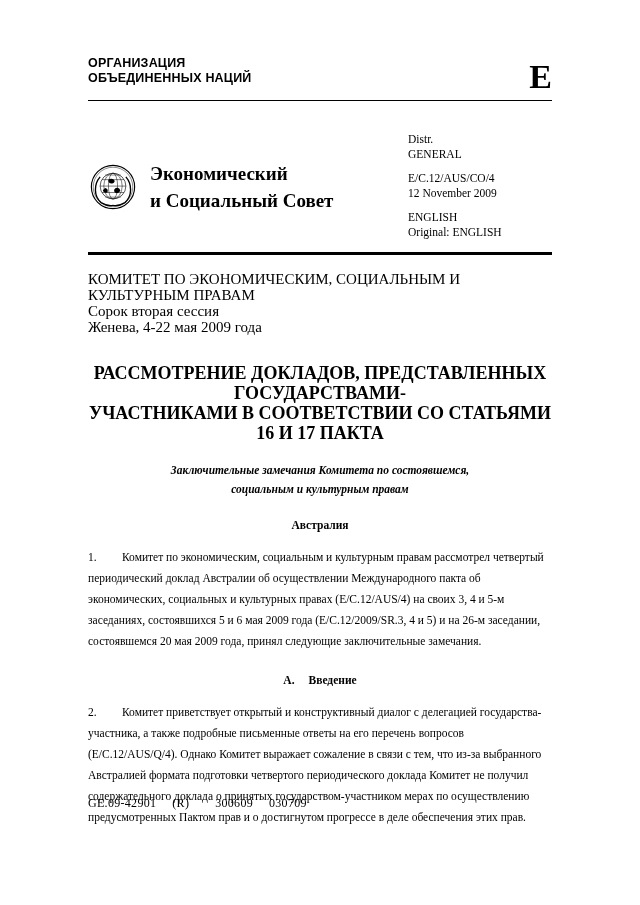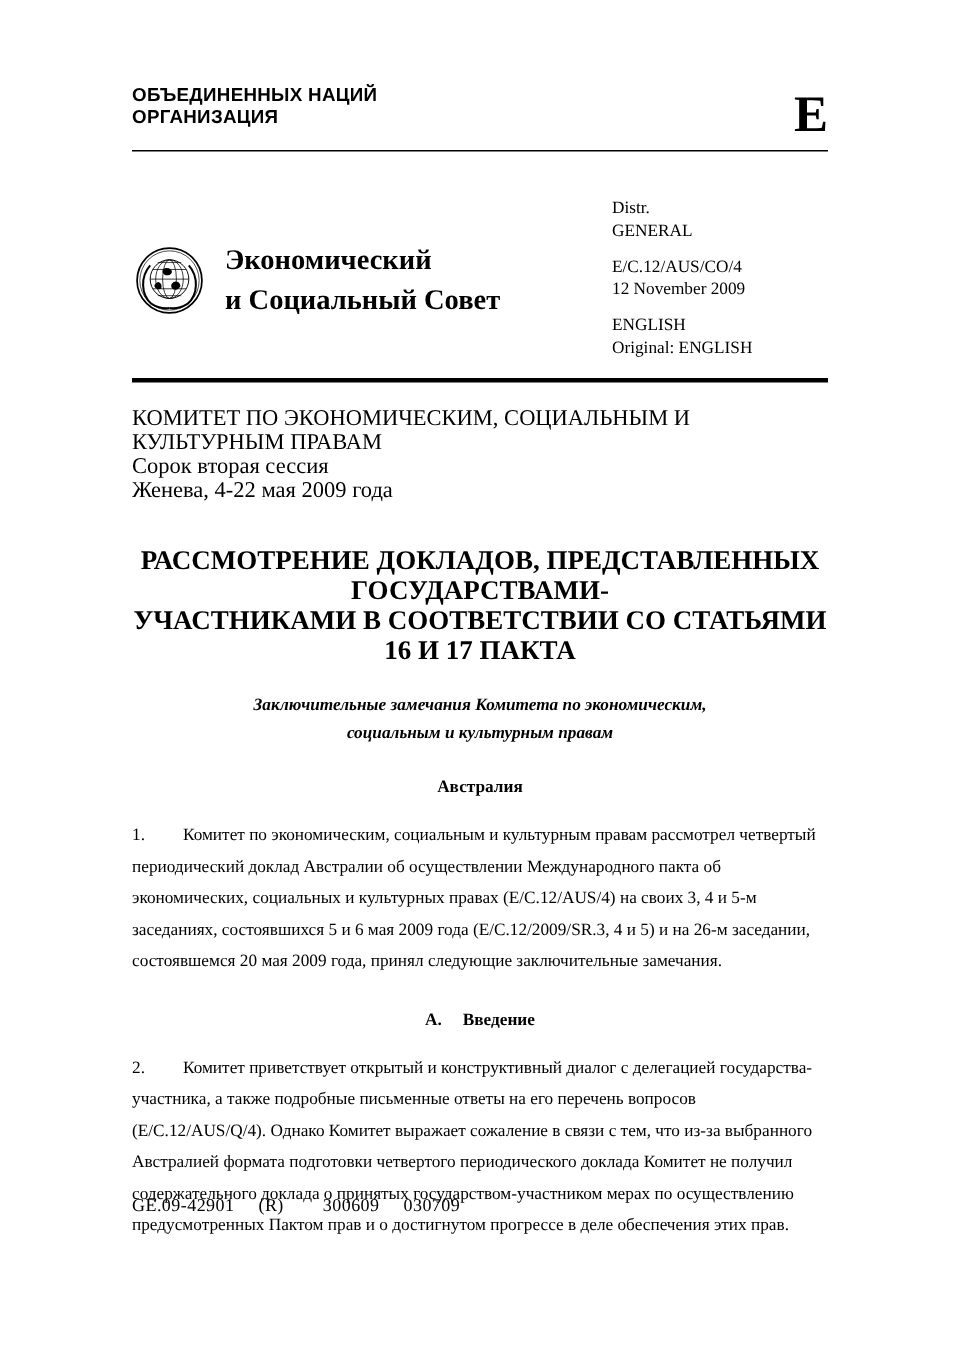--- a/index.html
+++ b/index.html
@@ -158,22 +158,22 @@
   .footer .sp2 { display: inline-block; width: 16px; }
 </style>
 </head>
 <body>
 
 <div class="page">
   <div class="content">
 
     <div class="masthead">
       <div class="org-name">
+        <div>ОРГАНИЗАЦИЯ</div>
         <div>ОБЪЕДИНЕННЫХ НАЦИЙ</div>
-        <div>ОРГАНИЗАЦИЯ</div>
       </div>
       <div class="big-letter">E</div>
       <div class="rule-thin"></div>
     </div>
 
     <div class="titleblock">
 
       <div class="emblem">
         <svg viewBox="0 0 100 100" width="46" height="46" aria-hidden="true">
           <circle cx="50" cy="50" r="47" fill="none" stroke="#000" stroke-width="2.5"></circle>
@@ -226,21 +226,21 @@
       <div>Сорок вторая сессия</div>
       <div>Женева, 4-22 мая 2009 года</div>
     </div>
 
     <div class="doc-title">
       <div>РАССМОТРЕНИЕ ДОКЛАДОВ, ПРЕДСТАВЛЕННЫХ ГОСУДАРСТВАМИ-</div>
       <div>УЧАСТНИКАМИ В СООТВЕТСТВИИ СО СТАТЬЯМИ 16 И 17 ПАКТА</div>
     </div>
 
     <div class="subtitle">
-      <div>Заключительные замечания Комитета по экономическим,</div>
+      <div>Заключительные замечания Комитета по состоявшемся,</div>
       <div>социальным и культурным правам</div>
     </div>
 
     <div class="country">Австралия</div>
 
     <div class="para">
       <span class="num">1.</span><span>Комитет по экономическим, социальным и культурным правам рассмотрел четвертый периодический доклад Австралии об осуществлении Международного пакта об экономических, социальных и культурных правах (Е/С.12/AUS/4) на своих 3, 4 и 5-м заседаниях, состоявшихся 5 и 6 мая 2009 года (E/C.12/2009/SR.3, 4 и 5) и на 26-м заседании, состоявшемся 20 мая 2009 года, принял следующие заключительные замечания.</span>
     </div>
 
     <div class="section-head">

